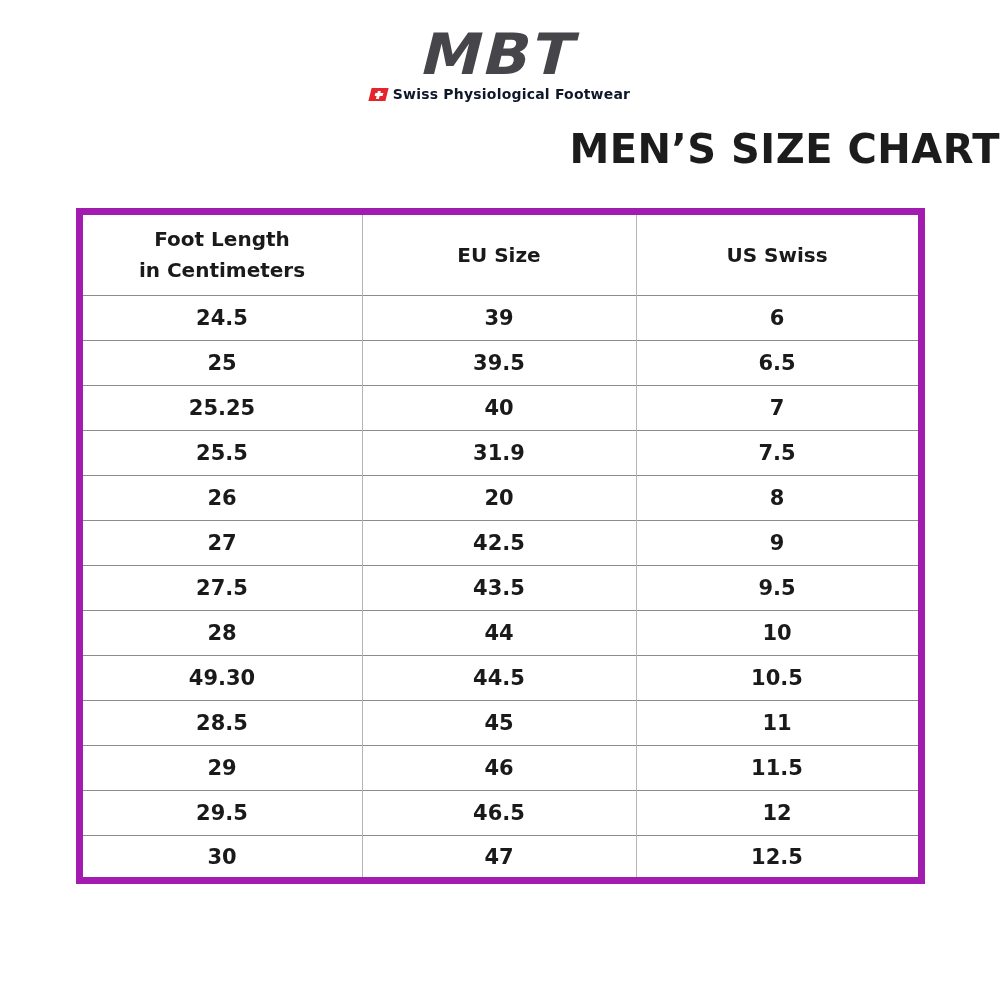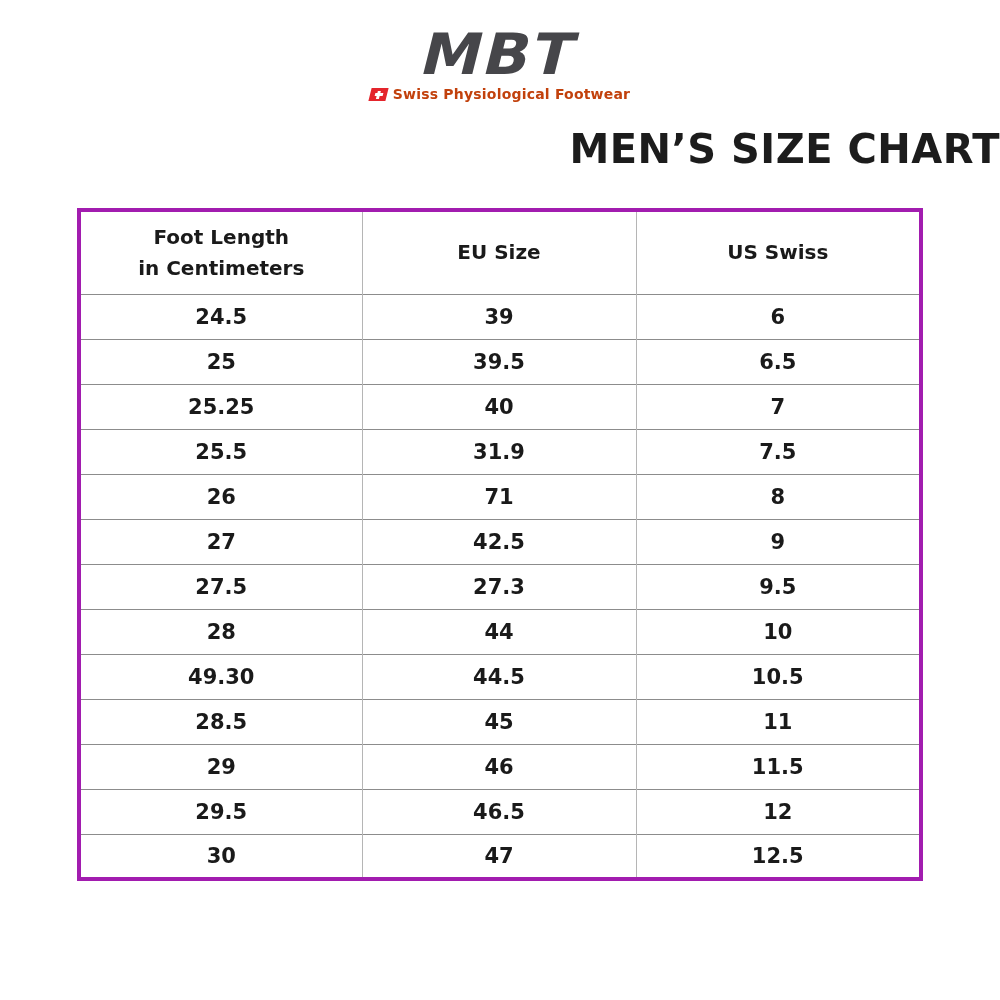--- a/index.html
+++ b/index.html
@@ -44,41 +44,41 @@
   .swiss-flag .cross-v,
   .swiss-flag .cross-h {
     position: absolute;
     background: #ffffff;
   }
   .swiss-flag .cross-v { left: 7px; top: 2.5px; width: 3px; height: 8px; }
   .swiss-flag .cross-h { left: 4.5px; top: 5px; width: 8px; height: 3px; }
   .tagline-text {
     font-size: 14px;
     font-weight: bold;
-    color: #c2410c;
+    color: #0f172a;
     letter-spacing: 0.2px;
   }
 
   
   .page-title {
     margin-top: 25px;
     text-align: right;
     font-size: 40px;
     font-weight: bold;
     letter-spacing: 0.5px;
     color: #1c1c1c;
     line-height: 1.1;
   }
 
   
   table.size-table {
     width: 842px;
     margin: 37px auto 8px auto;
     border-collapse: collapse;
-    border: 4px solid #a21caf;
+    border: 7px solid #a21caf;
     table-layout: fixed;
   }
   .size-table col.c1 { width: 283px; }
   .size-table col.c2 { width: 274px; }
   .size-table col.c3 { width: 285px; }
 
   .size-table th,
   .size-table td {
     border-top: 1px solid #8c8c8c;
     border-left: 1px solid #b5b5b5;
@@ -152,31 +152,31 @@
       <td>40</td>
       <td>7</td>
     </tr>
     <tr>
       <td>25.5</td>
       <td>31.9</td>
       <td>7.5</td>
     </tr>
     <tr>
       <td>26</td>
-      <td>71</td>
+      <td>20</td>
       <td>8</td>
     </tr>
     <tr>
       <td>27</td>
       <td>42.5</td>
       <td>9</td>
     </tr>
     <tr>
       <td>27.5</td>
-      <td>27.3</td>
+      <td>43.5</td>
       <td>9.5</td>
     </tr>
     <tr>
       <td>28</td>
       <td>44</td>
       <td>10</td>
     </tr>
     <tr>
       <td>49.30</td>
       <td>44.5</td>

